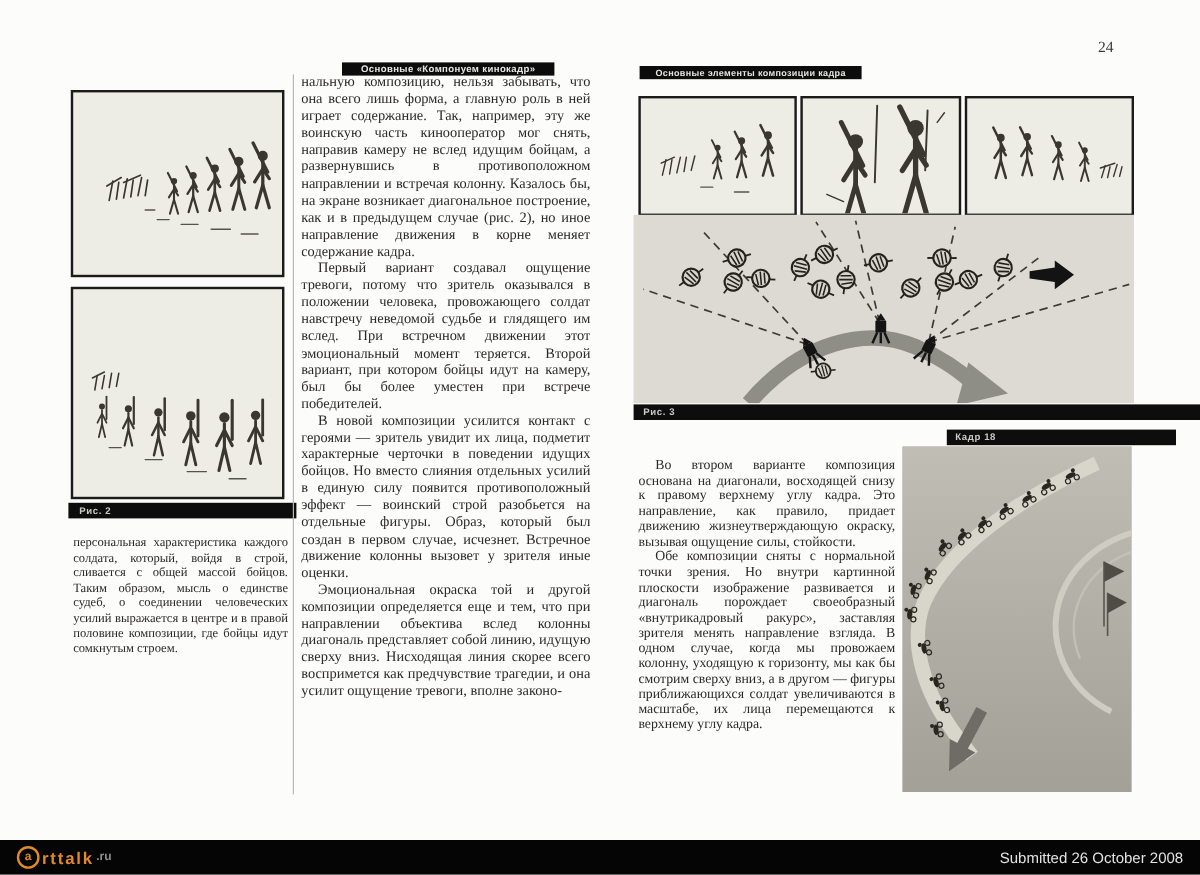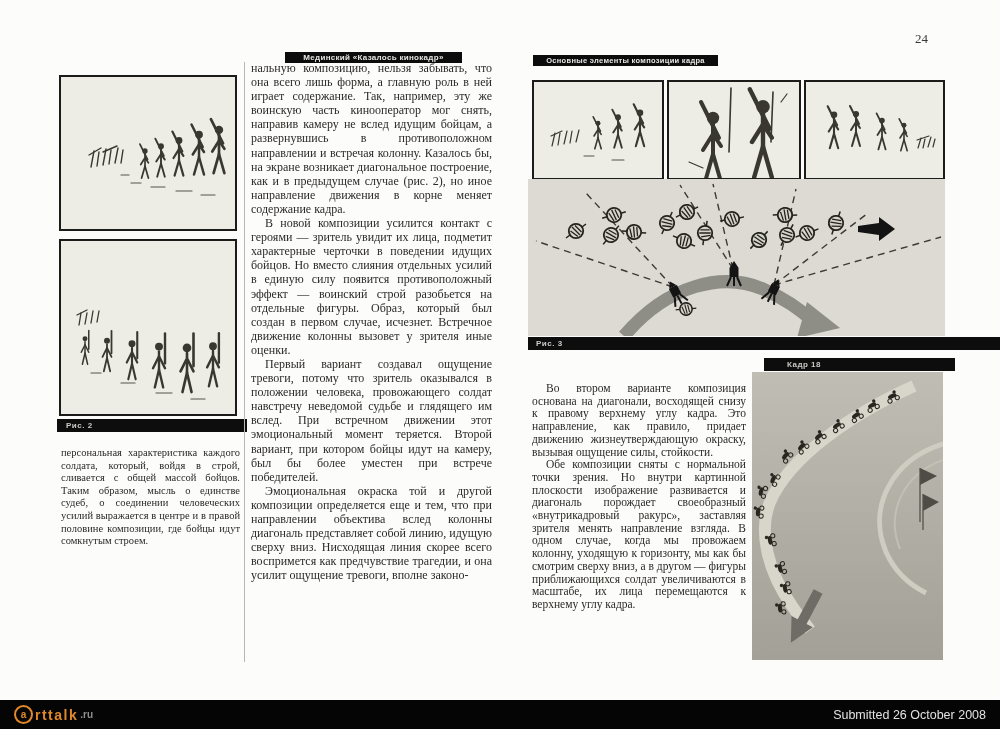--- a/index.html
+++ b/index.html
@@ -30,21 +30,21 @@
   .diagram{left:528px;top:179px;width:417px;height:157px;background:#dcdad2;overflow:hidden;}
   .kadrimg{left:752px;top:372px;width:191px;height:288px;background:#b2afa7;overflow:hidden;}
   
   .capbar{
     background:#0d0d0d;color:#c9c9c6;
     font-family:"Liberation Sans", sans-serif;font-size:8px;font-weight:bold;
     display:flex;align-items:center;letter-spacing:.5px;
   }
   .cap-fig2{left:57px;top:419px;width:181px;height:13px;padding-left:9px;}
   .cap-fig3{left:528px;top:337px;width:500px;height:13px;padding-left:8px;box-sizing:border-box;}
-  .cap-kadr{left:764px;top:358px;width:191px;height:13px;padding-left:23px;box-sizing:border-box;}
+  .cap-kadr{left:789px;top:358px;width:191px;height:13px;padding-left:7px;box-sizing:border-box;}
   
   .vrule{left:244px;top:62px;width:1px;height:600px;background:#b9b7b1;}
   .col{text-align:justify;overflow:hidden;}
   .col p{margin:0;text-indent:14px;}
   .col p.cont{text-indent:0;}
   .col1{left:61px;top:447px;width:179px;height:216px;font-size:10.5px;line-height:12.6px;}
   .col2{left:251px;top:61px;width:241px;height:601px;font-size:12px;line-height:14.1px;}
   .col3{left:532px;top:382px;width:214px;height:280px;font-size:11.5px;line-height:12.7px;}
   
   .footer{
@@ -96,21 +96,21 @@
     <g id="cyc">
       <circle cx="-4" cy="1.5" r="2.1" fill="none" stroke="#28261f" stroke-width="1"></circle>
       <circle cx="4" cy="1.5" r="2.1" fill="none" stroke="#28261f" stroke-width="1"></circle>
       <ellipse cx="0" cy="-2" rx="4.4" ry="2.1" fill="#28261f"></ellipse>
       <circle cx="3.5" cy="-5" r="1.7" fill="#28261f"></circle>
     </g>
   </defs>
 </svg>
 
 <div class="abs pagenum">24</div>
-<div class="abs hdrbar hdr-left">Мединский  «Казалось  кинокадр»</div>
+<div class="abs hdrbar hdr-left">Основные  «Компонуем  кинокадр»</div>
 <div class="abs hdrbar hdr-right">Основные элементы композиции кадра</div>
 
 <div class="abs figframe fig1">
   <svg width="174" height="152" viewBox="0 0 174 152">
     <g stroke="#3a3731" stroke-width="1.4" stroke-linecap="round">
       <path d="M30,90 l3,-16 M36,89 l2,-14 M42,88 l3,-16 M48,87 l2,-14 M54,86 l3,-15 M60,86 l2,-13"></path>
       <path d="M28,78 l12,-7 M42,75 l14,-6"></path>
     </g>
     <use href="#sold" transform="translate(84,96) scale(0.85)"></use>
     <use href="#sold" transform="translate(100,94) scale(0.95)"></use>
@@ -143,22 +143,22 @@
   <span>Рис. 2</span>
 </div>
 
 <div class="abs vrule"></div>
 
 <div class="abs col col1">
   <p class="cont">персональная характеристика каждого солдата, который, войдя в строй, сливается с общей массой бойцов. Таким образом, мысль о единстве судеб, о соединении человеческих усилий выражается в центре и в правой половине композиции, где бойцы идут сомкнутым строем.</p>
 </div>
 <div class="abs col col2">
   <p class="cont">нальную композицию, нельзя забывать, что она всего лишь форма, а главную роль в ней играет содержание. Так, например, эту же воинскую часть кинооператор мог снять, направив камеру не вслед идущим бойцам, а развернувшись в противоположном направлении и встречая колонну. Казалось бы, на экране возникает диагональное построение, как и в предыдущем случае (рис. 2), но иное направление движения в корне меняет содержание кадра.</p>
+  <p>Первый вариант создавал ощущение тревоги, потому что зритель оказывался в положении человека, провожающего солдат навстречу неведомой судьбе и глядящего им вслед. При встречном движении этот эмоциональный момент теряется. Второй вариант, при котором бойцы идут на камеру, был бы более уместен при встрече победителей.</p>
   <p>В новой композиции усилится контакт с героями — зритель увидит их лица, подметит характерные черточки в поведении идущих бойцов. Но вместо слияния отдельных усилий в единую силу появится противоположный эффект — воинский строй разобьется на отдельные фигуры. Образ, который был создан в первом случае, исчезнет. Встречное движение колонны вызовет у зрителя иные оценки.</p>
-  <p>Первый вариант создавал ощущение тревоги, потому что зритель оказывался в положении человека, провожающего солдат навстречу неведомой судьбе и глядящего им вслед. При встречном движении этот эмоциональный момент теряется. Второй вариант, при котором бойцы идут на камеру, был бы более уместен при встрече победителей.</p>
   <p>Эмоциональная окраска той и другой композиции определяется еще и тем, что при направлении объектива вслед колонны диагональ представляет собой линию, идущую сверху вниз. Нисходящая линия скорее всего воспримется как предчувствие трагедии, и она усилит ощущение тревоги, вполне законо-</p>
 </div>
 
 <div class="abs figframe figA">
   <svg width="128" height="96" viewBox="0 0 128 96">
     <g stroke="#3a3731" stroke-width="1.2" stroke-linecap="round">
       <path d="M18,64 l3,-13 M24,63 l2,-12 M30,62 l3,-13 M36,61 l2,-12 M42,60 l3,-12"></path>
       <path d="M17,54 l11,-5"></path>
     </g>
     <use href="#sold" transform="translate(64,62) scale(0.8)"></use>

